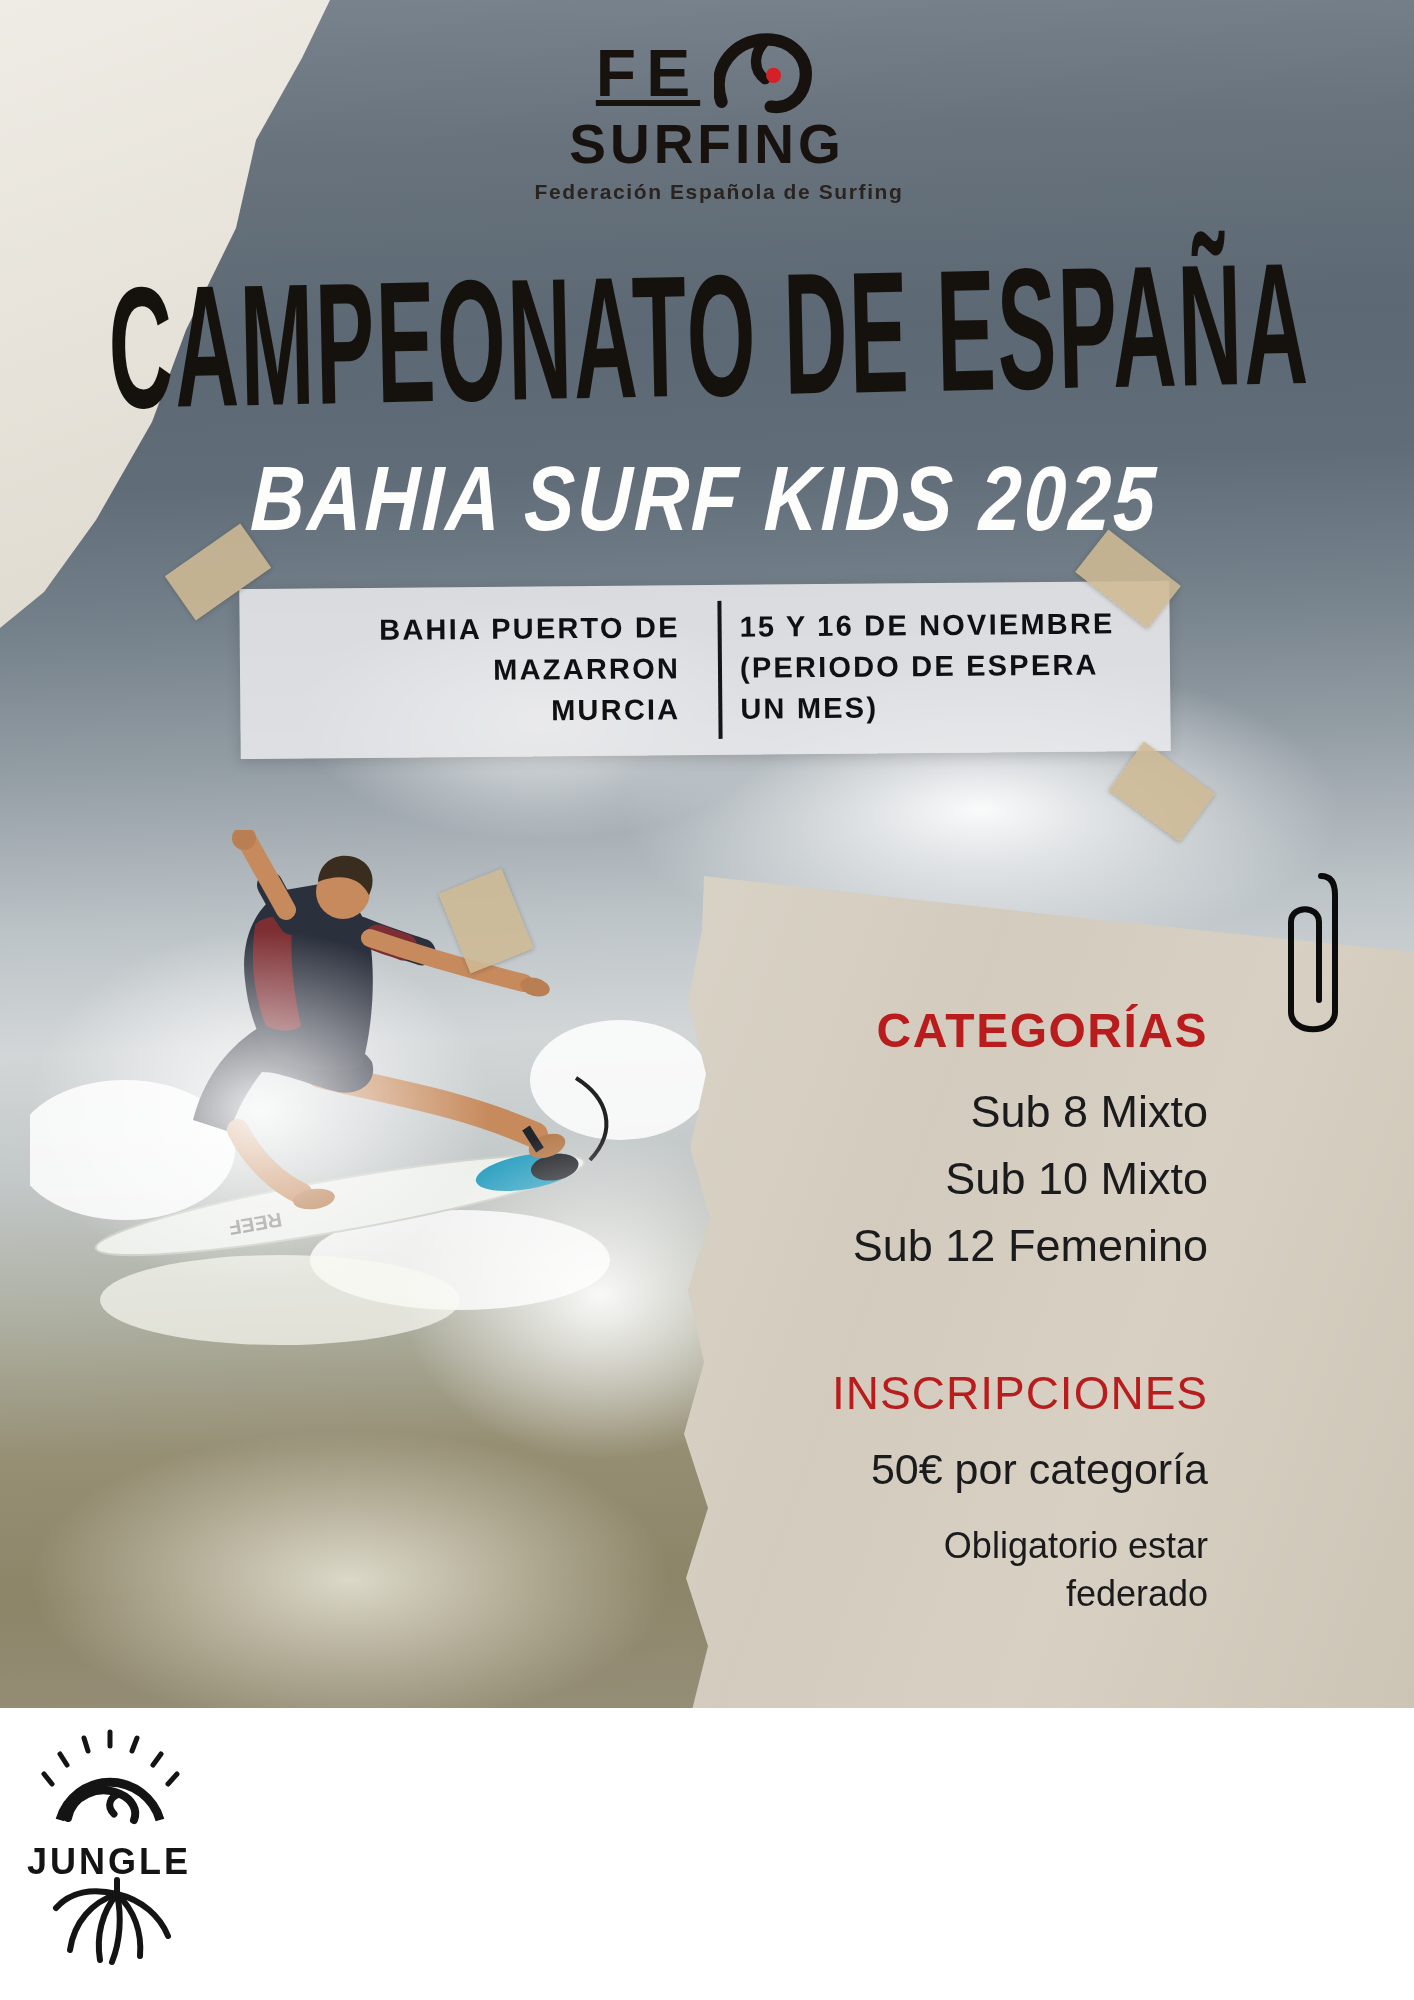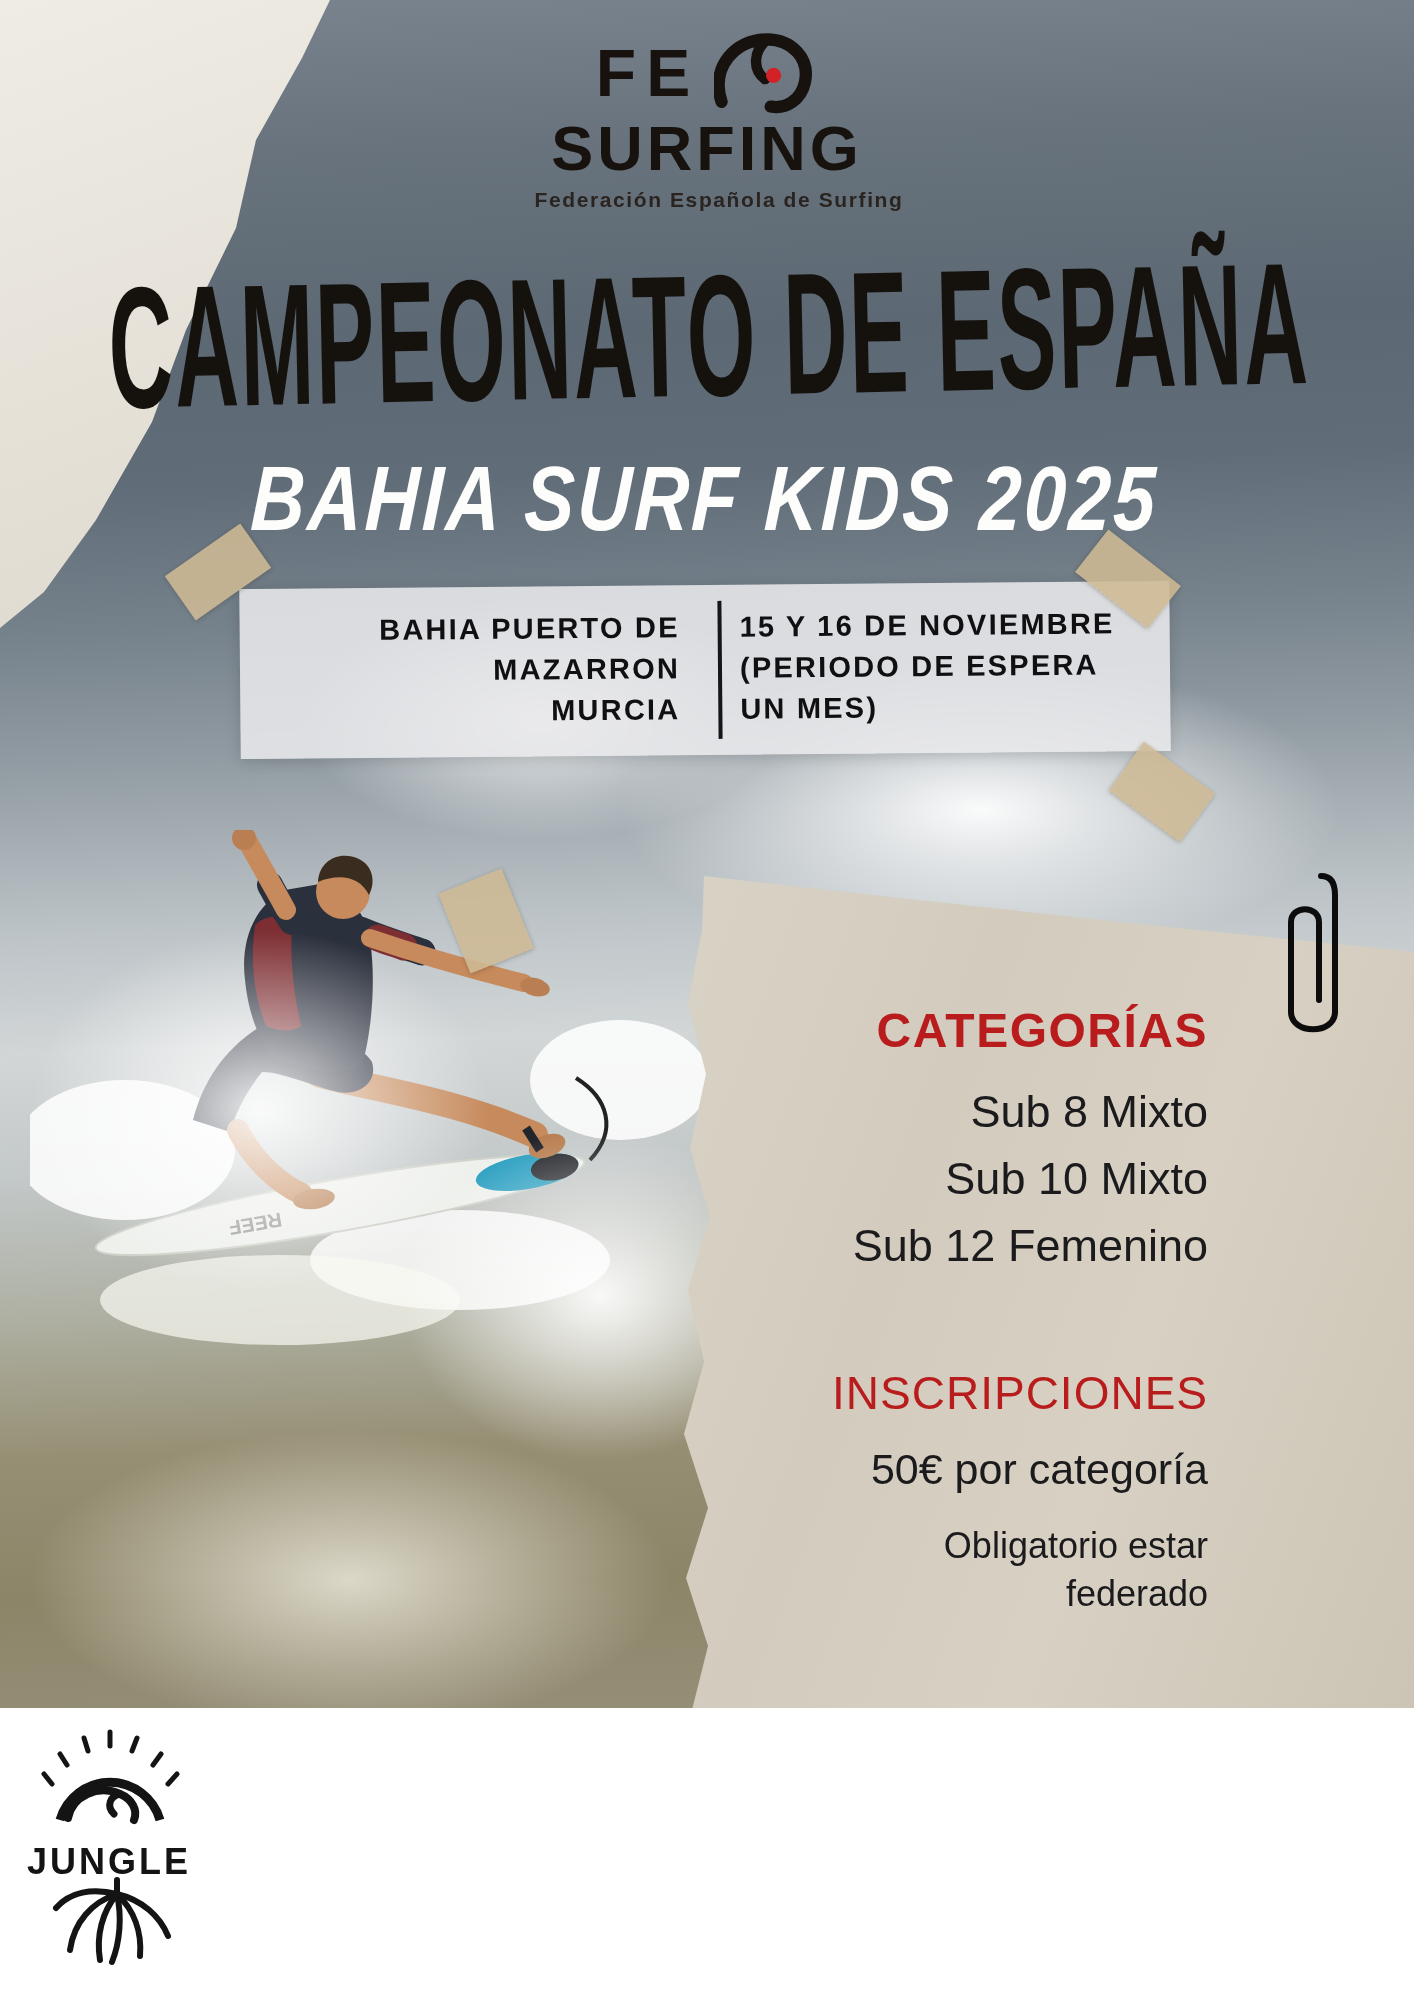--- a/index.html
+++ b/index.html
@@ -24,23 +24,23 @@
   .f6{left:900px;top:1450px;width:430px;height:240px;background:radial-gradient(closest-side,rgba(248,246,238,.6),rgba(248,246,238,0));}
   
   .torn-white{
     position:absolute;left:0;top:0;width:380px;height:650px;z-index:3;
     background:linear-gradient(160deg,#efece5 0%,#e7e3da 45%,#ddd8cd 100%);
     clip-path:polygon(0 0,330px 0,302px 58px,256px 140px,236px 228px,186px 330px,152px 422px,96px 520px,44px 592px,0 628px);
     filter:drop-shadow(5px 4px 6px rgba(30,30,30,.3));
   }
   
   .fes{position:absolute;left:0;top:28px;width:1414px;text-align:center;z-index:5;color:#17120e;}
-  .fes-row{display:flex;align-items:center;justify-content:center;gap:14px;}
+  .fes-row{display:flex;align-items:center;justify-content:center;gap:14px;text-decoration:underline;}
   .fes-fe{font-size:66px;font-weight:900;letter-spacing:10px;}
-  .fes-surfing{font-size:63px;font-weight:900;letter-spacing:4px;margin-top:-6px;}
+  .fes-surfing{font-size:55px;font-weight:900;letter-spacing:4px;margin-top:-6px;}
   .fes-tagline{font-size:21px;font-weight:700;letter-spacing:1.6px;margin-top:4px;color:#2a2420;padding-left:24px;}
   
   .title{
     position:absolute;left:0;top:238px;width:1414px;margin:0;text-align:center;z-index:5;
     font-size:90px;font-weight:700;letter-spacing:2px;color:#15120e;
     transform:rotate(-1.2deg) scale(.98,1.92);transform-origin:center top;white-space:nowrap;
   }
   .subtitle{
     position:absolute;left:0;top:446px;width:1414px;margin:0;text-align:center;z-index:5;
     font-size:75px;font-weight:800;font-style:italic;letter-spacing:3px;color:#fdfdfb;

